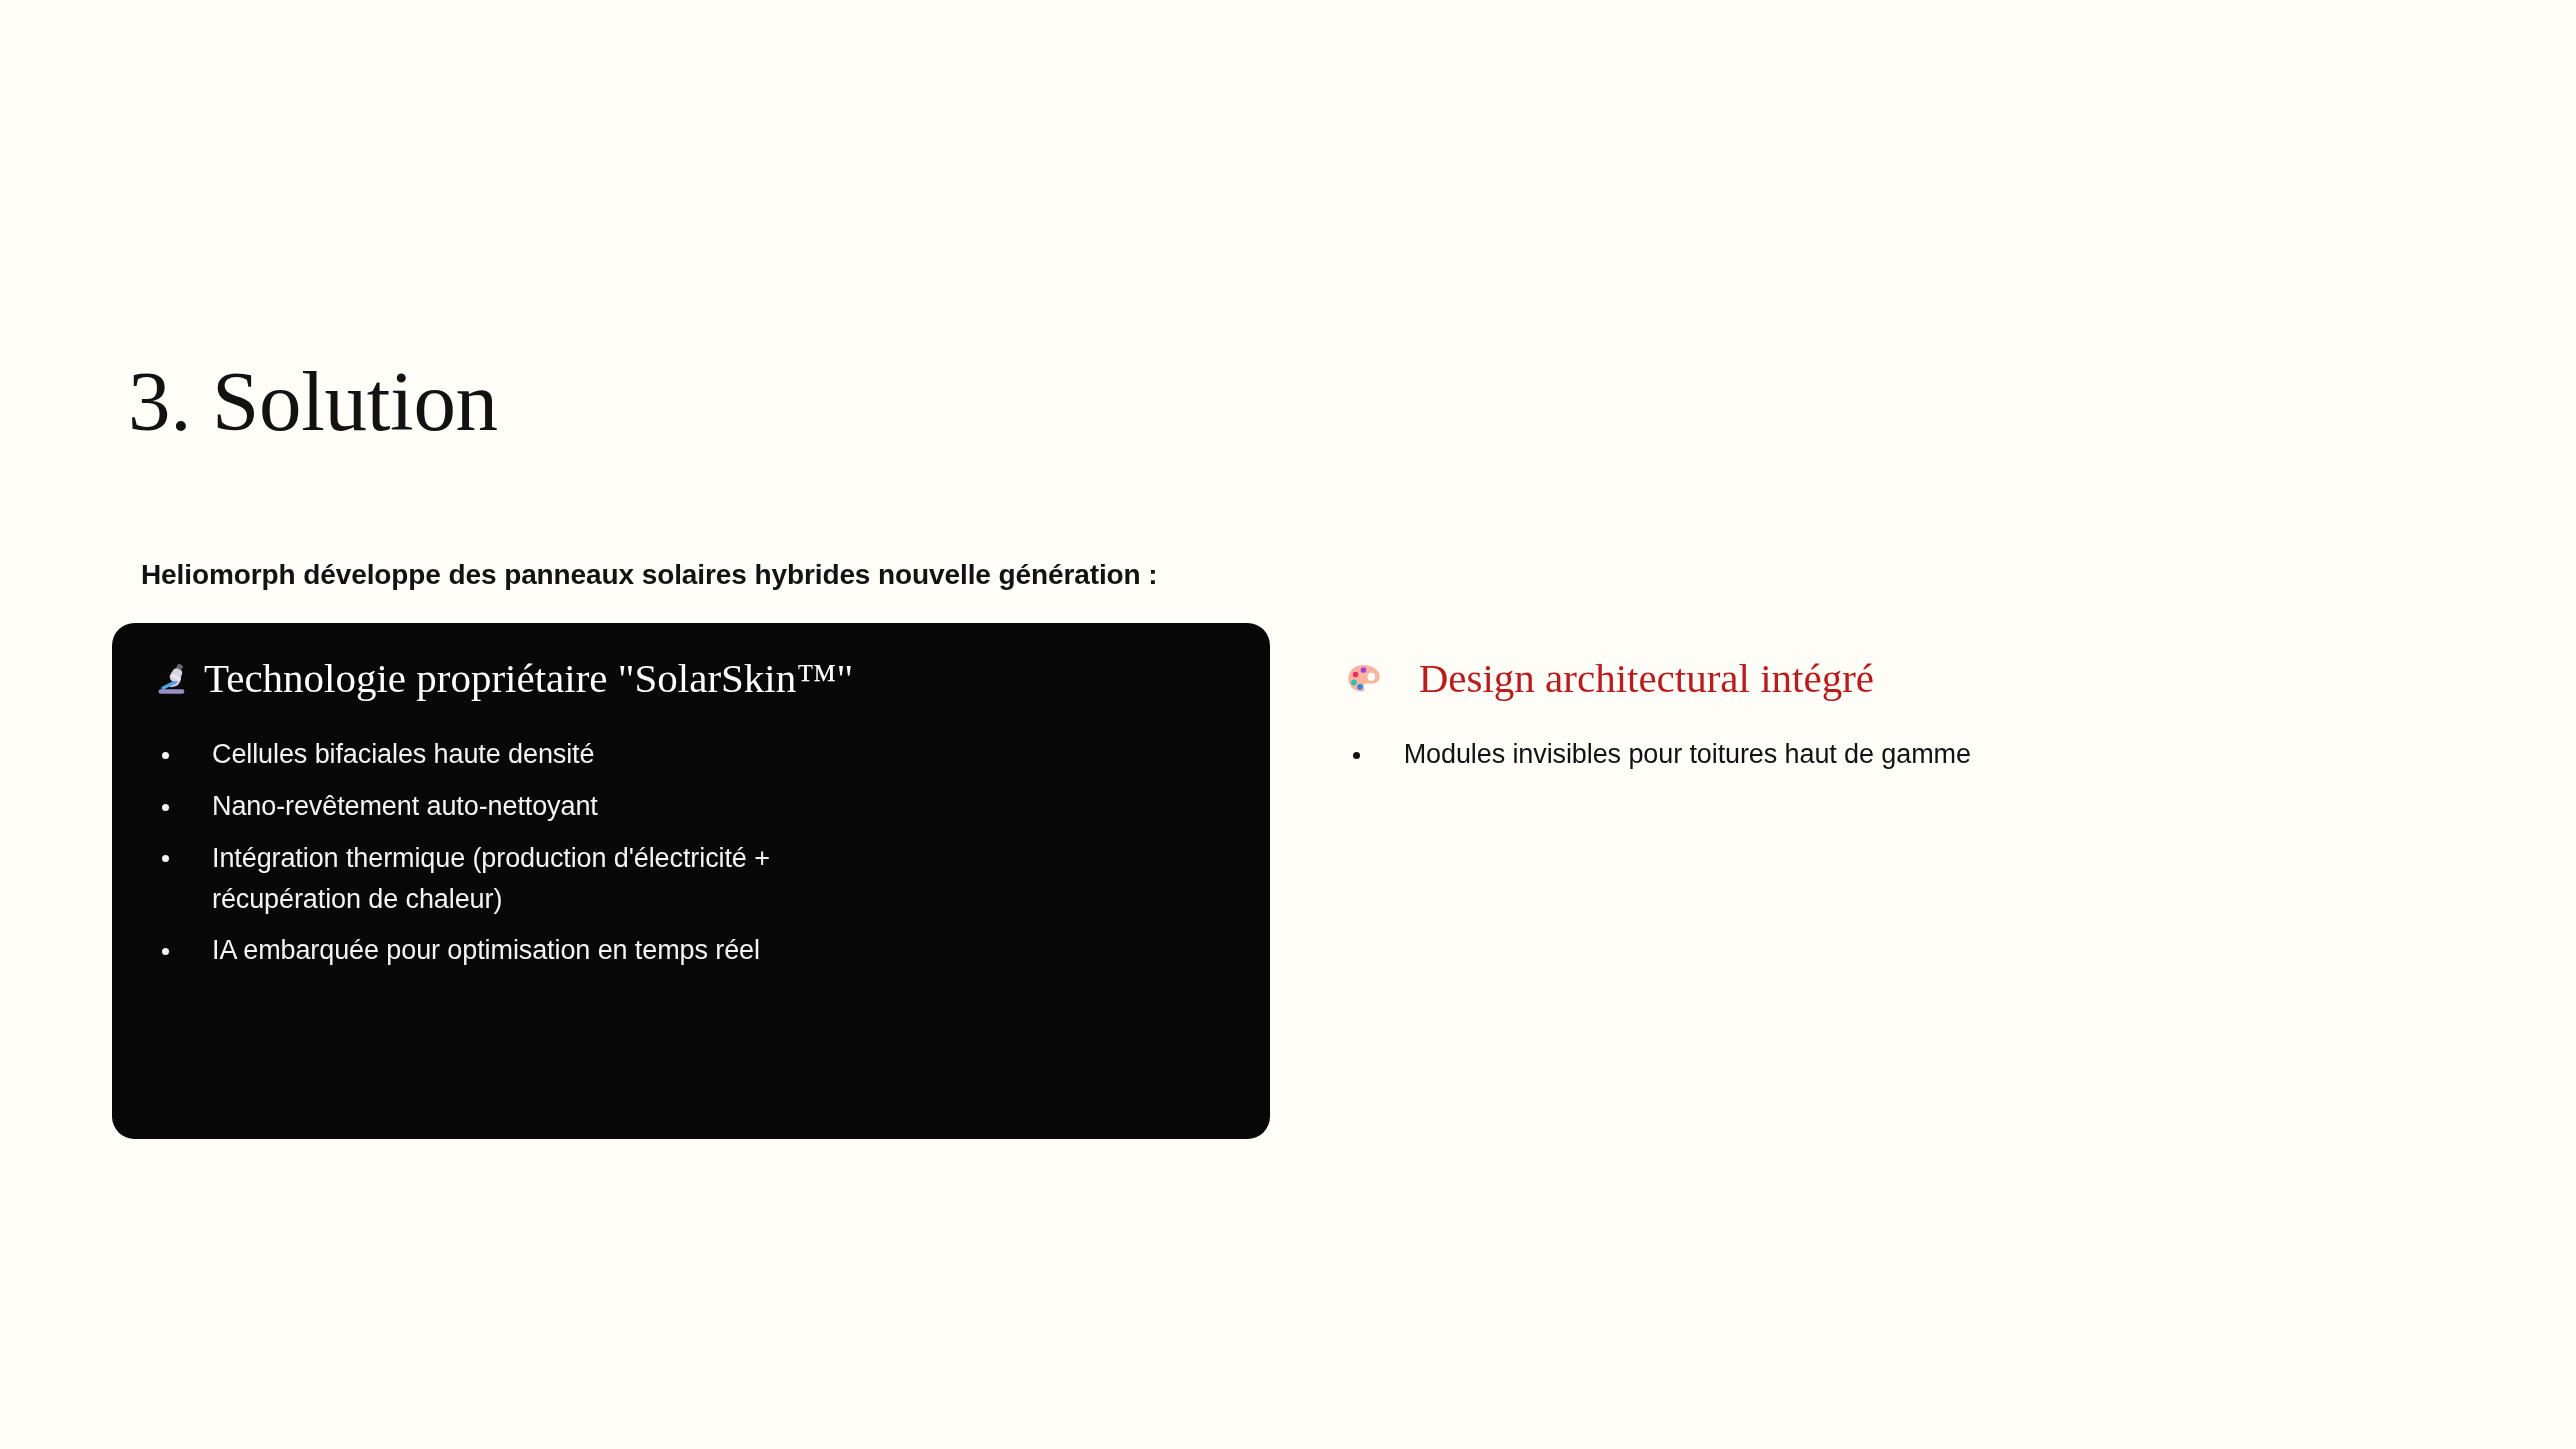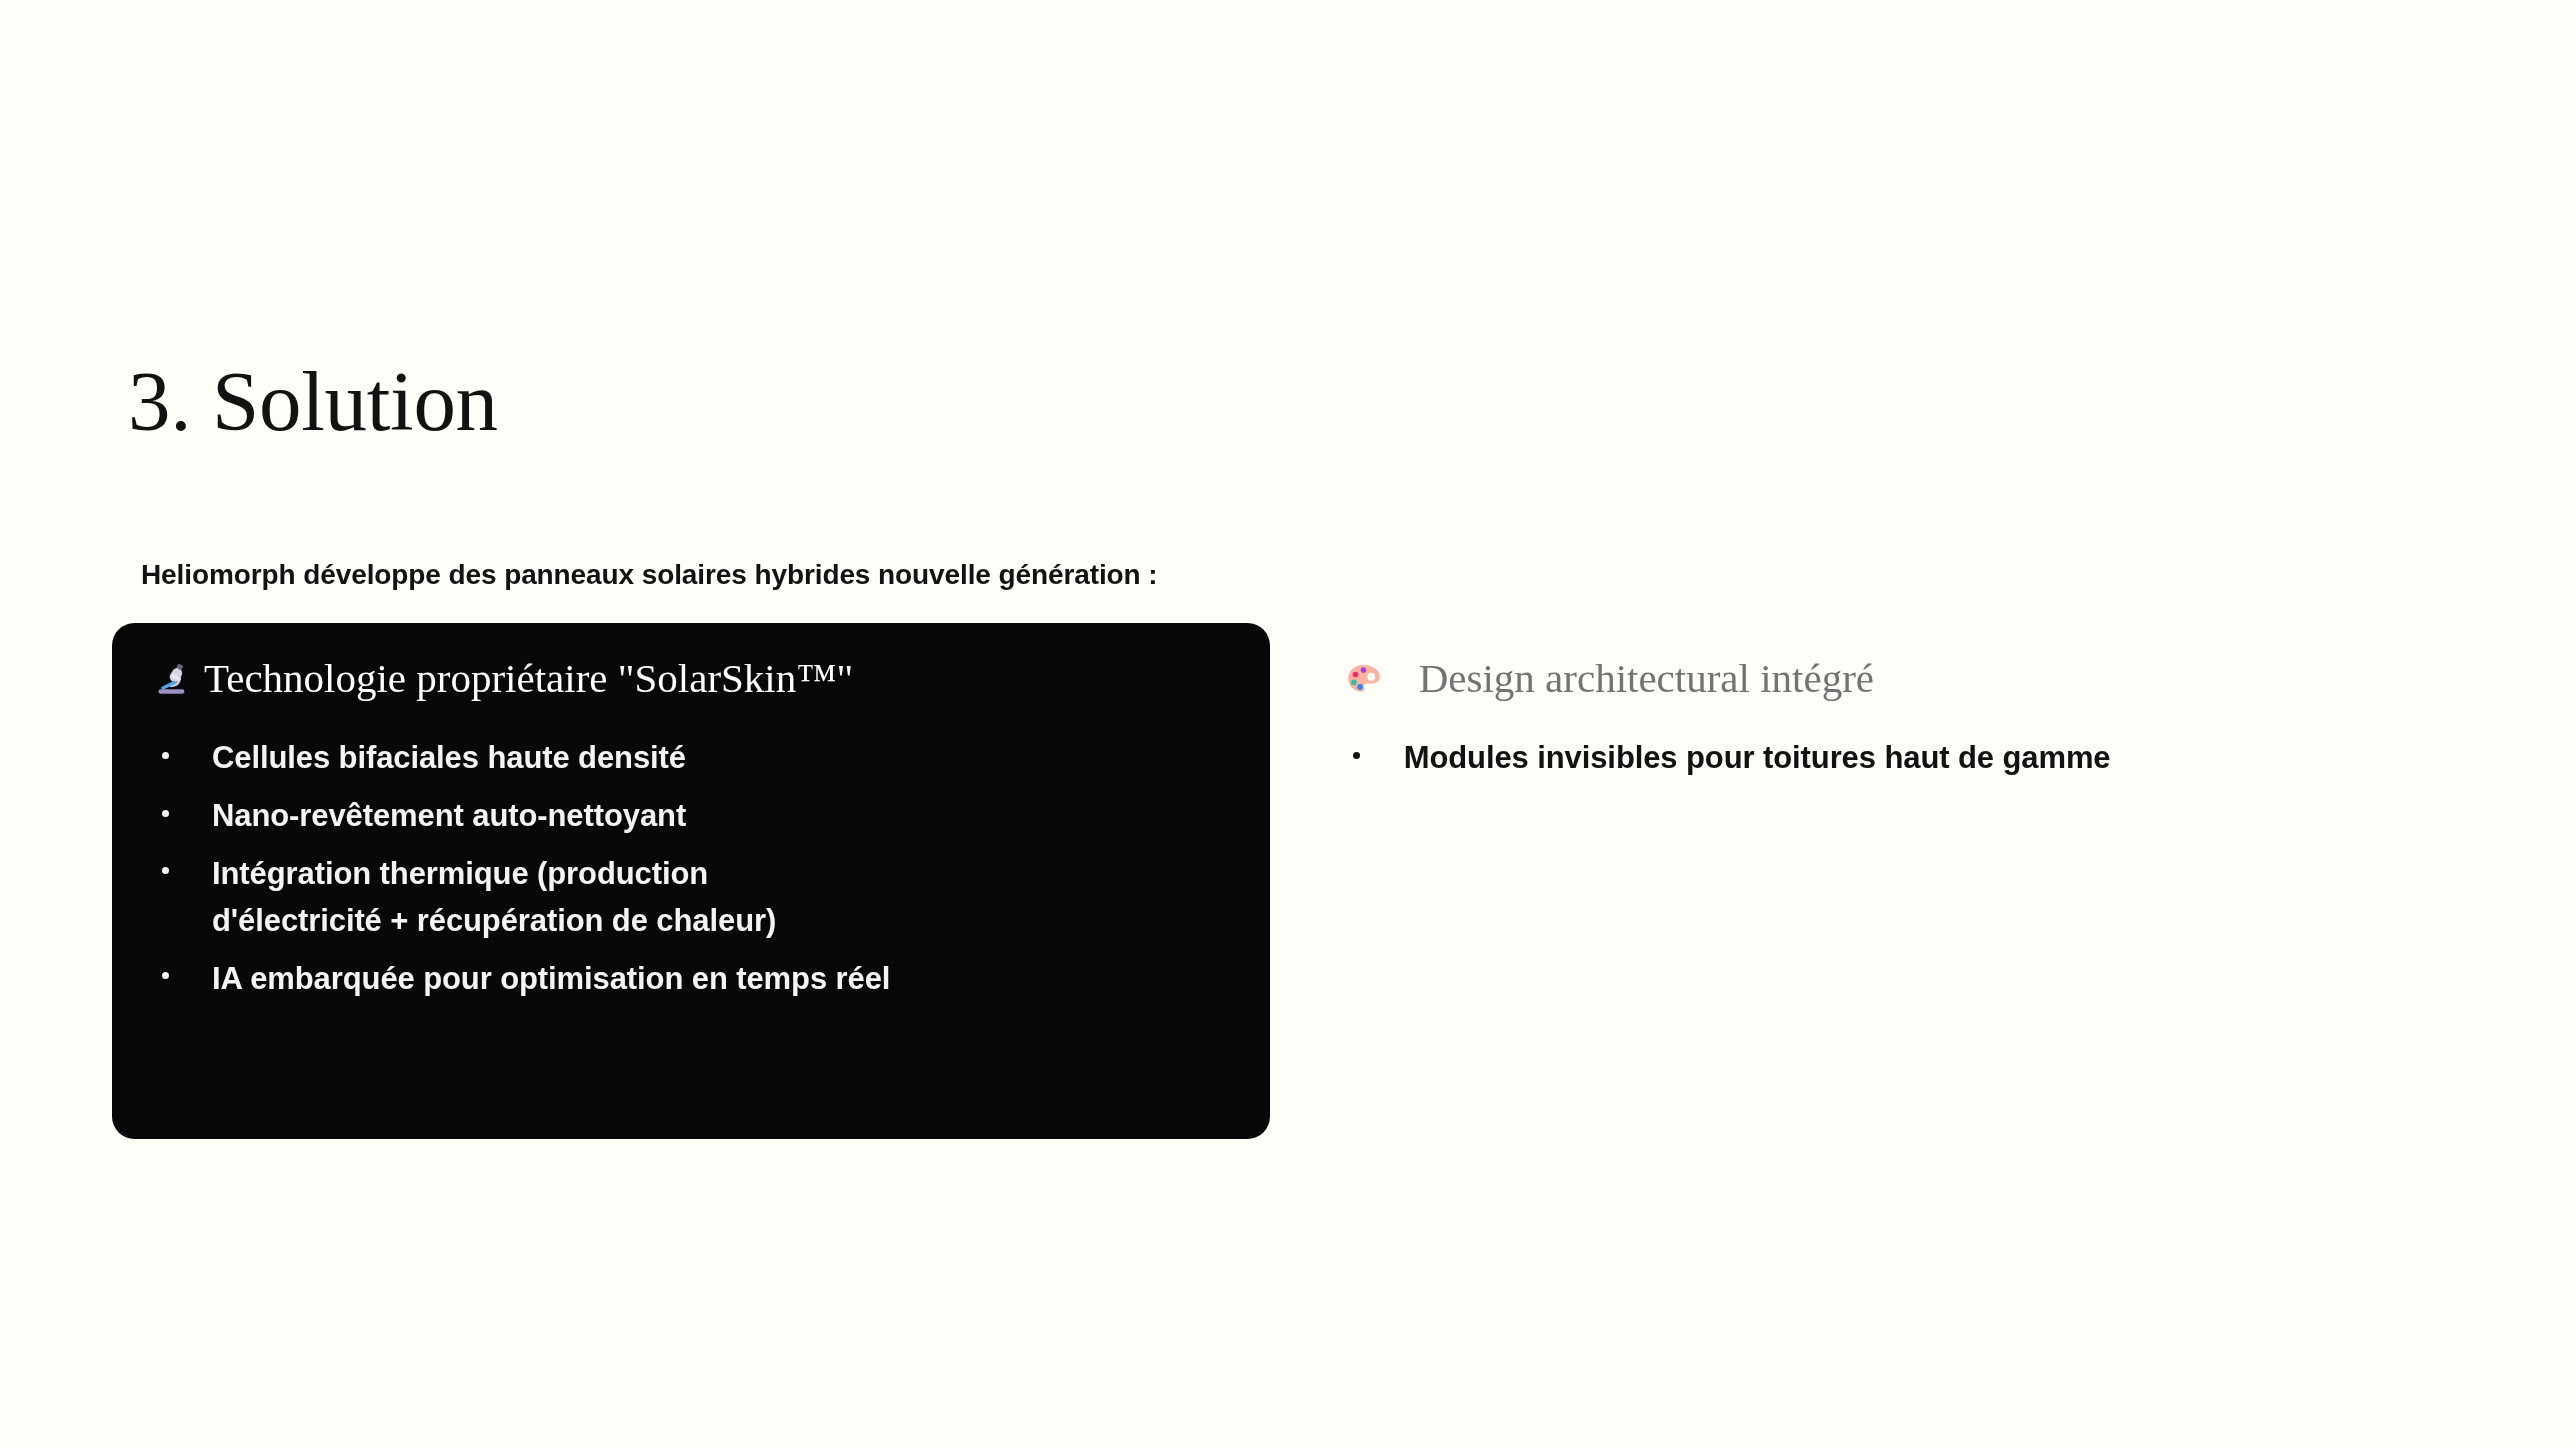--- a/index.html
+++ b/index.html
@@ -87,21 +87,21 @@
     align-items: center;
     gap: 14px;
     font-family: "Liberation Serif", "DejaVu Serif", serif;
     font-size: 41px;
     line-height: 1.1;
     font-weight: 400;
     white-space: nowrap;
     margin: 0 0 33px 0;
   }
   .card-dark .card-heading { color: #FFFFFF; }
-  .card-plain .card-heading { color: #737373; gap: 37px; }
+  .card-plain .card-heading { color: #b91c1c; gap: 37px; }
 
   .heading-emoji {
     font-family: "DejaVu Sans", sans-serif;
     font-size: 32px;
     line-height: 1;
     display: inline-block;
     width: 36px;
     height: 36px;
     position: relative;
     flex: 0 0 auto;
@@ -112,23 +112,23 @@
 
   
   .bullets {
     list-style: none;
     margin: 0;
     padding: 0;
   }
   .bullets li {
     position: relative;
     font-family: "Liberation Sans", sans-serif;
-    font-size: 31px;
+    font-size: 27px;
     line-height: 1.52;
-    font-weight: 700;
+    font-weight: 400;
     letter-spacing: -0.1px;
     padding-left: 58px;
     margin-bottom: 10.7px;
   }
   .bullets li:last-child { margin-bottom: 0; }
 
   .bullets li::before {
     content: "";
     position: absolute;
     left: 7.5px;

